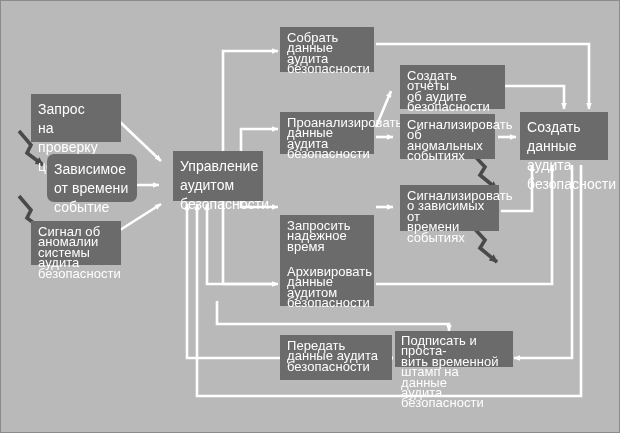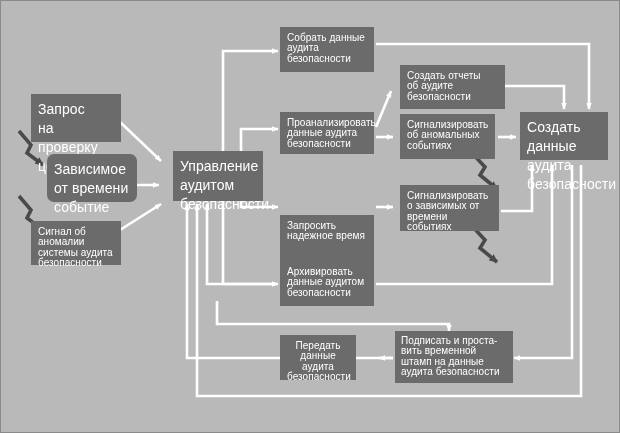--- a/index.html
+++ b/index.html
@@ -17,21 +17,21 @@
     position:absolute;
     background:#6b6b6b;
     color:#ffffff;
     box-sizing:border-box;
     padding:6px 7px;
     font-size:14px;
     line-height:19px;
     letter-spacing:0.05px;
     z-index:5;
   }
-  .node.small{font-size:10px;line-height:10.4px;}
+  .node.small{font-size:13px;line-height:10.4px;}
   .node span{display:block;white-space:pre-line;}
 </style>
 </head>
 <body>
 
 <div id="canvas">
 
   <svg id="svg-layer" xmlns="http://www.w3.org/2000/svg">
     <defs>
       <marker id="wArrow" markerWidth="7" markerHeight="7" refX="6.2" refY="3.1" orient="auto" markerUnits="userSpaceOnUse">
@@ -151,26 +151,26 @@
 о зависимых от
 времени событиях</span>
   </div>
 
   <div class="node small" style="left:279px;top:260px;width:94px;height:45px;">
     <span>Архивировать
 данные аудитом
 безопасности</span>
   </div>
 
-  <div class="node small" style="left:279px;top:334px;width:76px;height:45px;text-align:center;">
+  <div class="node small" style="left:279px;top:334px;width:112px;height:45px;">
     <span>Передать
 данные аудита
 безопасности</span>
   </div>
 
-  <div class="node small" style="left:394px;top:330px;width:118px;height:52px;padding:5px 6px;">
+  <div class="node small" style="left:394px;top:330px;width:118px;height:36px;padding:5px 6px;">
     <span>Подписать и проста-
 вить временной
 штамп на данные
 аудита безопасности</span>
   </div>
 
 </div>
 
 </body></html>

